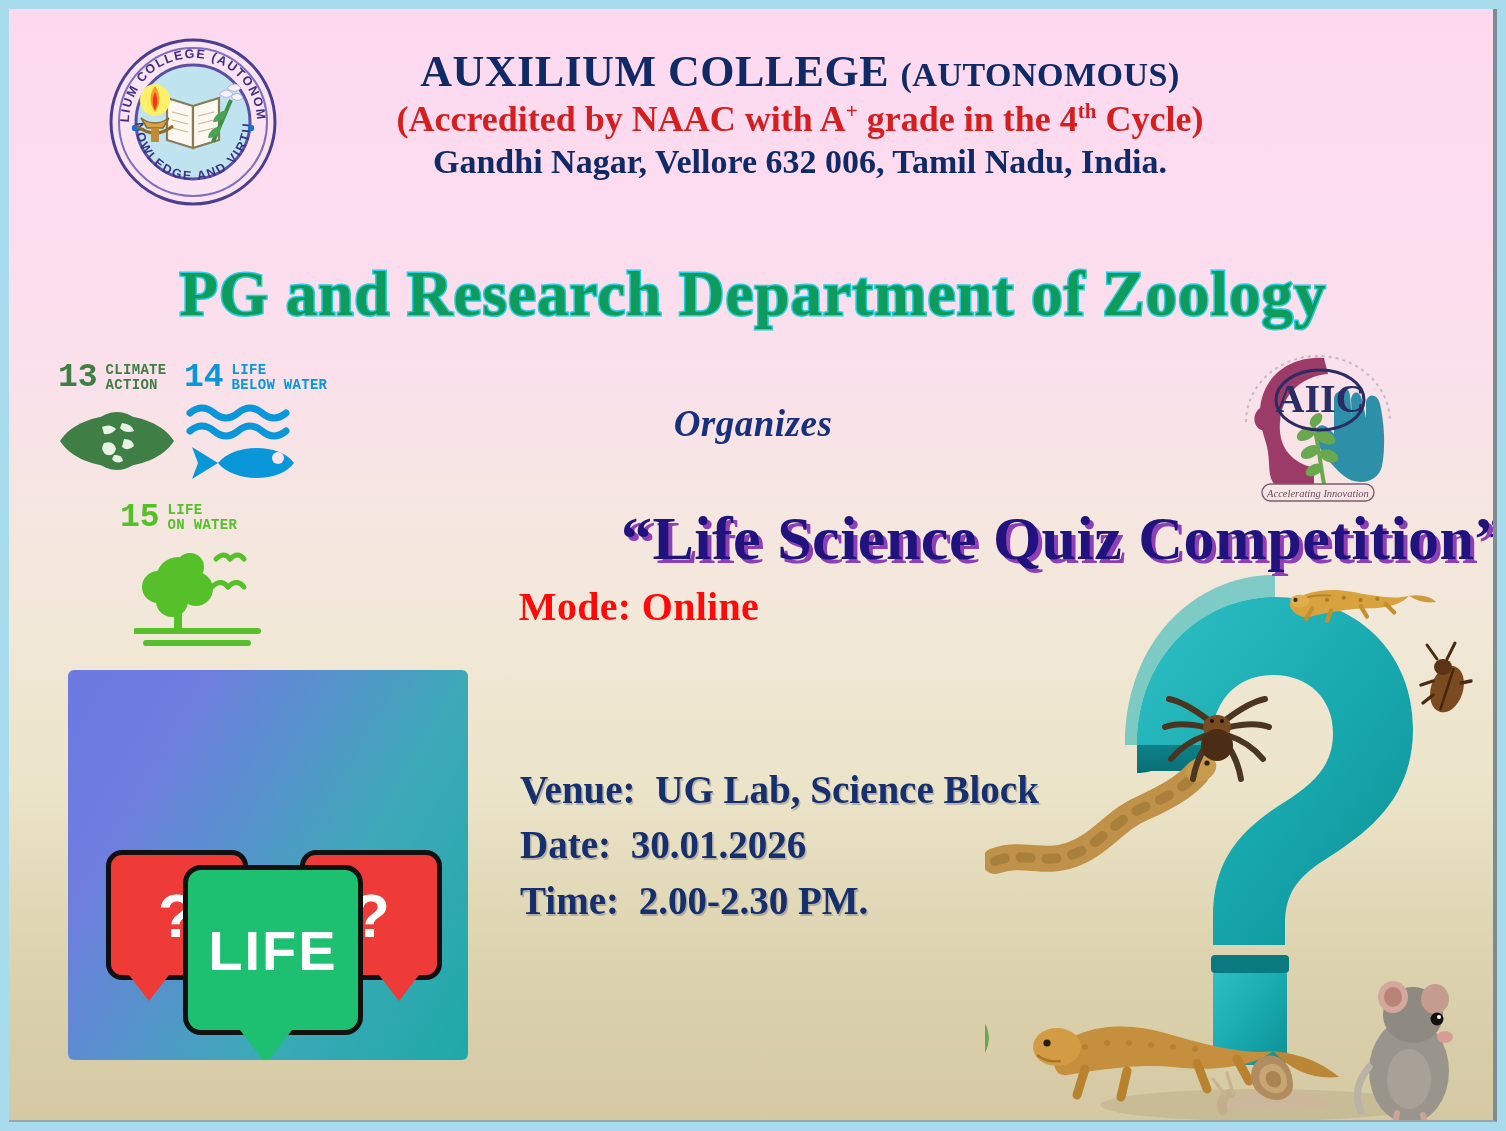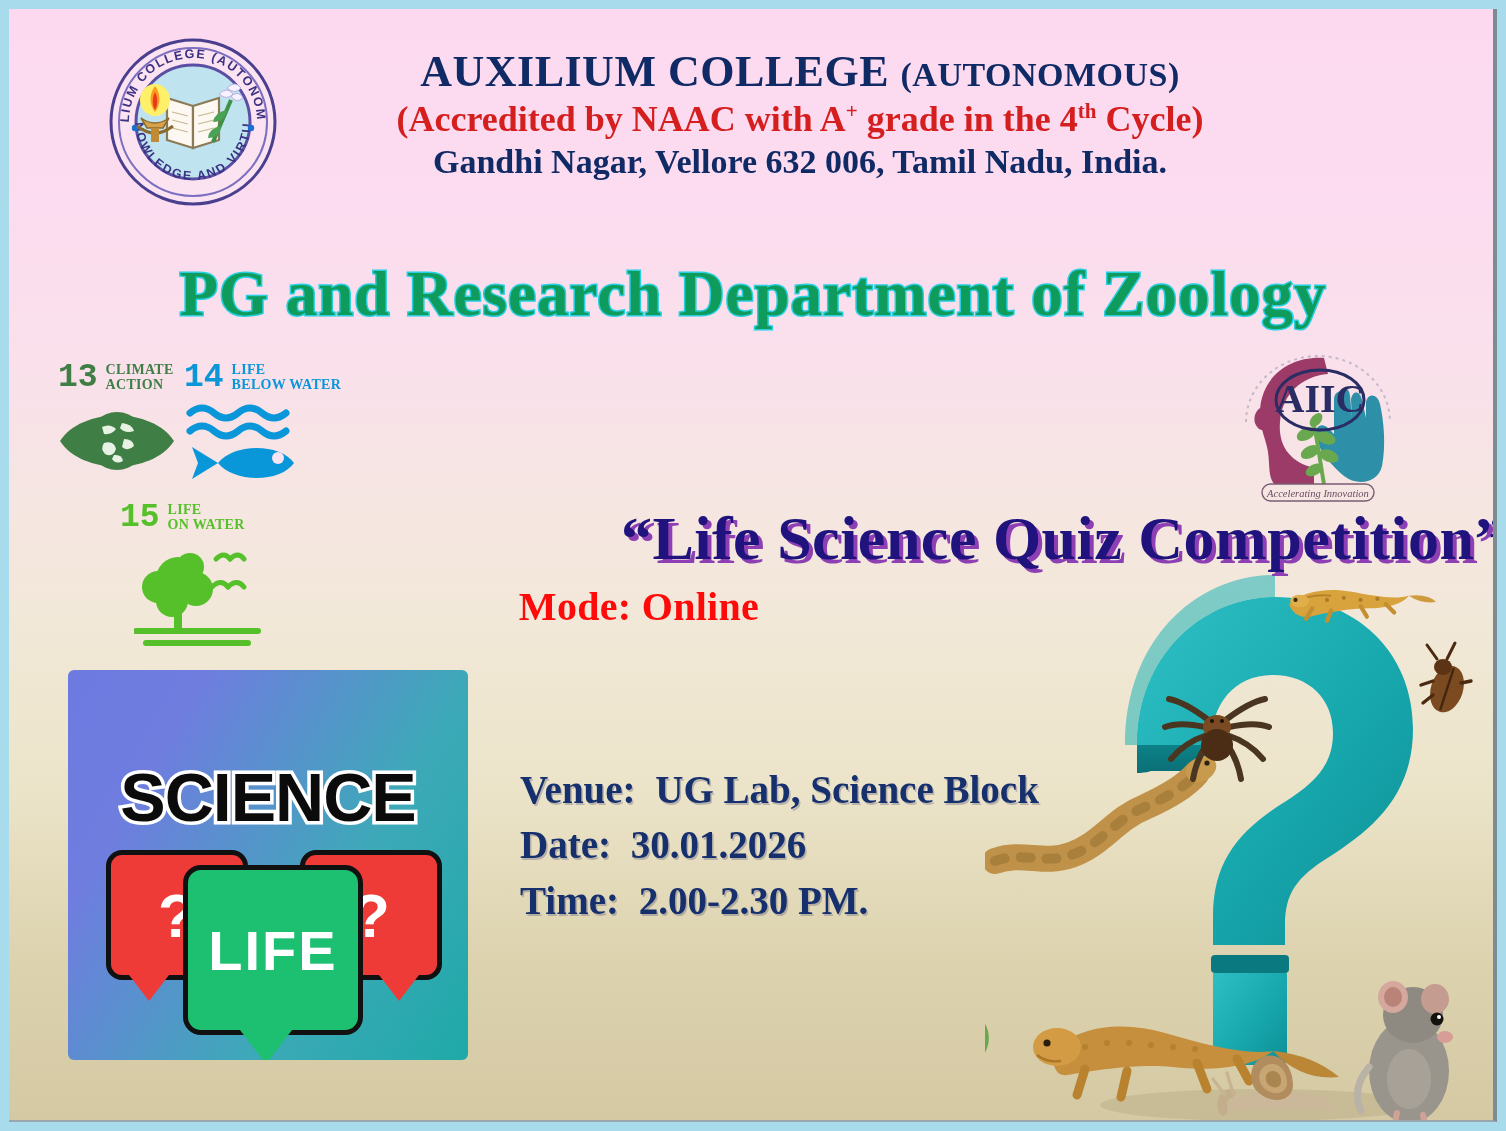--- a/index.html
+++ b/index.html
@@ -69,21 +69,21 @@
     font-family:"Liberation Serif",serif;
     color:#0f9b5c;
     -webkit-text-stroke:3px #27cfe0;
     paint-order:stroke fill;
     letter-spacing:1px;white-space:nowrap;
   }
 
   
   .sdg{position:absolute;z-index:12;}
   .sdg .num{font-family:Liberation Mono, monospace;font-weight:bold;line-height:.9;}
-  .sdg .lbl{font-family:Liberation Serif, serif;font-weight:bold;line-height:1.05;letter-spacing:.3px;}
+  .sdg .lbl{font-family:Liberation Mono, monospace;font-weight:bold;line-height:1.05;letter-spacing:.3px;}
 
   #sdg13{left:58px;top:363px;}
   #sdg14{left:184px;top:363px;}
   #sdg15{left:120px;top:503px;}
 
   
   .aiic{position:absolute;left:1228px;top:342px;width:176px;height:162px;z-index:12;}
 
   
   .organizes{
@@ -340,26 +340,26 @@
       </g>
 
       <ellipse cx="92" cy="58" rx="44" ry="30" fill="none" stroke="#2a2d63" stroke-width="3"></ellipse>
       <text x="92" y="70" text-anchor="middle" font-family="Liberation Serif, serif" font-size="40" font-weight="bold" fill="#2a2d63">AIIC</text>
 
       <rect x="34" y="142" width="112" height="17" rx="8.5" fill="none" stroke="#7a5d72" stroke-width="1.4"></rect>
       <text x="90" y="155" text-anchor="middle" font-family="Liberation Serif, serif" font-size="10.5" font-style="italic" fill="#6b4b63">Accelerating Innovation</text>
     </svg>
   </div>
 
+  <div class="organizes">Organizes</div>
 
   <div class="maintitle">“Life Science Quiz Competition”</div>
   <div class="mode">Mode: Online</div>
 
   <div class="sqbadge">
-    <div class="sq-word">SCIENCE</div>
     <div class="bubble-red" id="br-left">
       <div class="q">?</div>
     </div>
     <div class="bubble-red" id="br-right">
       <div class="q">?</div>
     </div>
     <div class="bubble-green">
       <div class="qz">LIFE</div>
     </div>
   </div>

